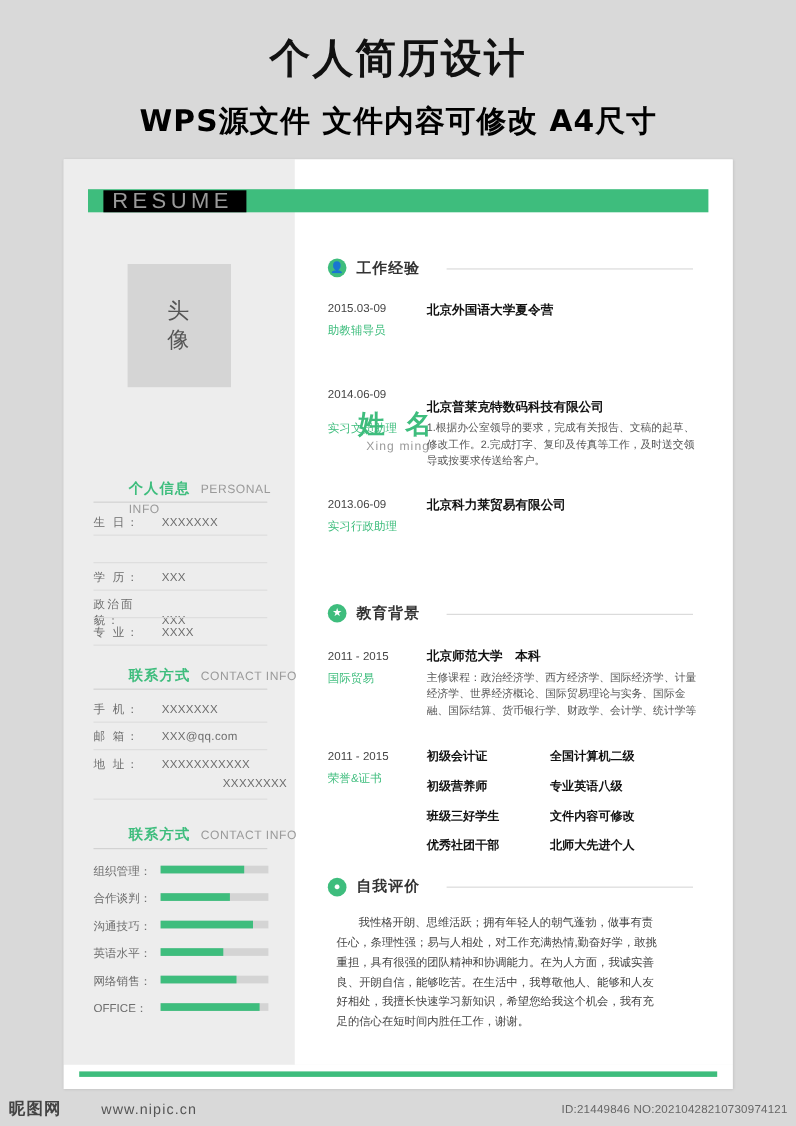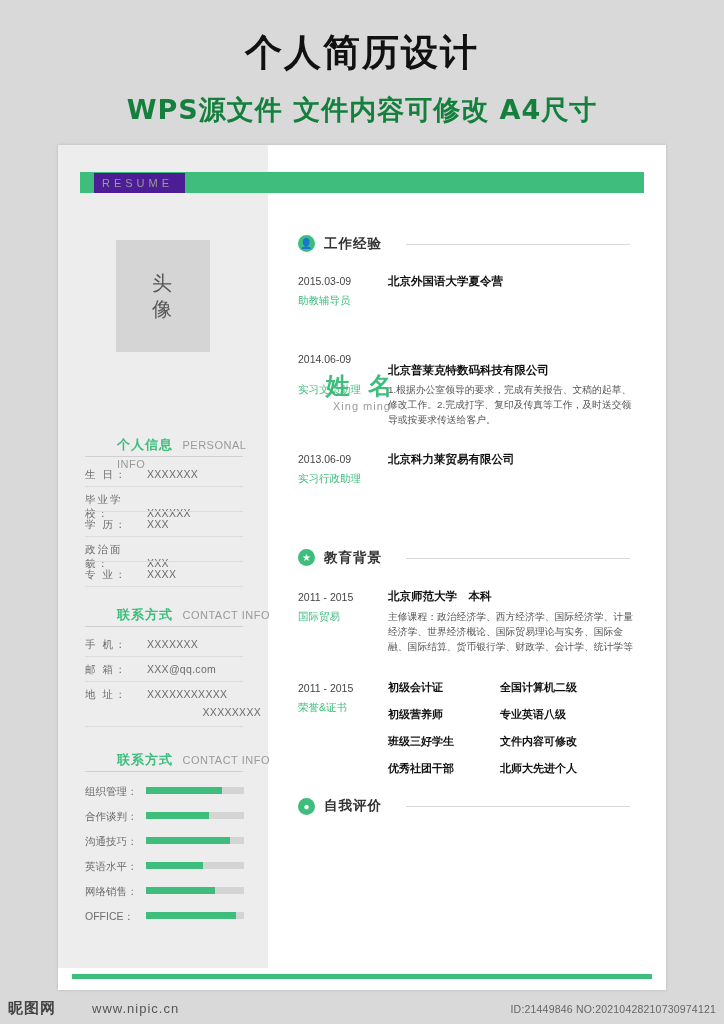--- a/index.html
+++ b/index.html
@@ -16,21 +16,21 @@
     font-size:37px;
     color:#111;
     letter-spacing:2px;
     padding-top:28px;
     font-weight:bold;
     font-family:"DejaVu Sans",sans-serif;
   }
   .promo-sub{
     text-align:center;
     font-size:27px;
-    color:#15803d;
+    color:#000000;
     font-weight:bold;
     margin-top:14px;
     letter-spacing:1px;
     font-family:"DejaVu Sans",sans-serif;
   }
   
   .sheet{
     position:absolute;
     left:58px;top:145px;
     width:608px;height:845px;
@@ -56,23 +56,23 @@
   }
   .bottom-bar:before{
     content:"";position:absolute;left:14px;right:14px;top:6px;height:5px;background:#3ebd7d;
   }
   
   .resume-band{
     position:absolute;left:22px;top:27px;width:564px;height:21px;background:#3ebd7d;
   }
   .resume-word{
     position:absolute;left:36px;top:28px;
-    background:#4c1d95;
+    background:#000000;
     padding:0 12px 0 8px;
-    font-size:11px;letter-spacing:4px;color:#9a9a9a;
+    font-size:20px;letter-spacing:4px;color:#9a9a9a;
     line-height:20px;
   }
   
   .photo{
     position:absolute;left:58px;top:95px;width:94px;height:112px;
     background:#d5d5d5;
     color:#555;font-size:20px;
     display:flex;flex-direction:column;align-items:center;justify-content:center;
     letter-spacing:2px;
   }
@@ -169,23 +169,20 @@
     <div class="l-sec" style="top:290px;">
       <span class="cn">个人信息</span>
       <span class="en">PERSONAL INFO</span>
     </div>
     <div class="l-rule" style="top:311px;"></div>
 
     <div class="kv" style="top:323px;">
       <span class="k">生  日：</span><span class="v">XXXXXXX</span>
     </div>
     <div class="kv-line" style="top:341px;"></div>
-    <div class="kv" style="top:348px;">
-      <span class="k">毕业学校：</span><span class="v">XXXXXX</span>
-    </div>
     <div class="kv-line" style="top:366px;"></div>
     <div class="kv" style="top:373px;">
       <span class="k">学  历：</span><span class="v">XXX</span>
     </div>
     <div class="kv-line" style="top:391px;"></div>
     <div class="kv" style="top:398px;">
       <span class="k">政治面貌：</span><span class="v">XXX</span>
     </div>
     <div class="kv-line" style="top:416px;"></div>
     <div class="kv" style="top:423px;">
@@ -281,20 +278,21 @@
     <div class="cert" style="left:330px;top:616px;">优秀社团干部</div>
 
     <div class="cert" style="left:442px;top:535px;">全国计算机二级</div>
     <div class="cert" style="left:442px;top:562px;">专业英语八级</div>
     <div class="cert" style="left:442px;top:589px;">文件内容可修改</div>
     <div class="cert" style="left:442px;top:616px;">北师大先进个人</div>
 
     <div class="r-sec-icon" style="left:240px;top:653px;">●</div>
     <div class="r-sec-title" style="left:266px;top:652px;">自我评价</div>
     <div class="r-sec-rule" style="left:348px;top:661px;width:224px;"></div>
+    <div class="self-text" style="left:248px;top:686px;">我性格开朗、思维活跃；拥有年轻人的朝气蓬勃，做事有责任心，条理性强；易与人相处，对工作充满热情,勤奋好学，敢挑重担，具有很强的团队精神和协调能力。在为人方面，我诚实善良、开朗自信，能够吃苦。在生活中，我尊敬他人、能够和人友好相处，我擅长快速学习新知识，希望您给我这个机会，我有充足的信心在短时间内胜任工作，谢谢。</div>
 
   </div>
 </div>
 
 <div class="footer">
   <div class="wm-logo">昵图网</div>
   <div class="wm-url">www.nipic.cn</div>
   <div class="wm-id">ID:21449846 NO:20210428210730974121</div>
 </div>
 

